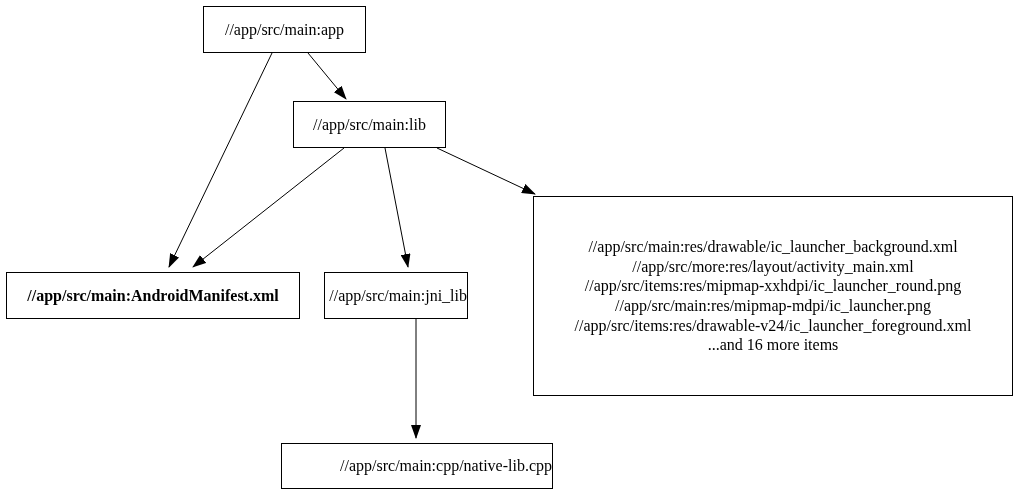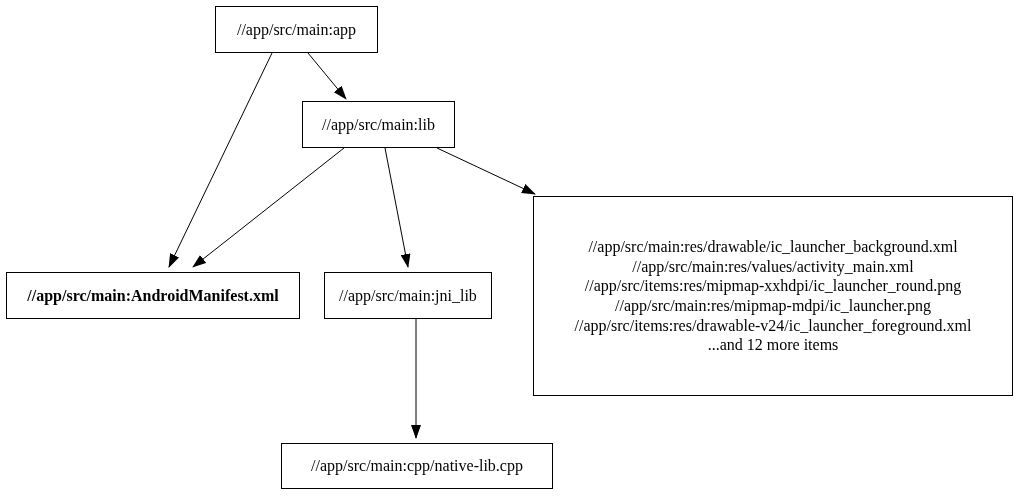--- a/index.html
+++ b/index.html
@@ -52,42 +52,42 @@
       </marker>
     </defs>
     <line x1="272" y1="53" x2="169" y2="267" stroke="#000000" stroke-width="1" marker-end="url(#arrow)"></line>
     <line x1="308" y1="53" x2="346" y2="99" stroke="#000000" stroke-width="1" marker-end="url(#arrow)"></line>
     <line x1="344" y1="148" x2="193" y2="267" stroke="#000000" stroke-width="1" marker-end="url(#arrow)"></line>
     <line x1="385" y1="148" x2="408" y2="267" stroke="#000000" stroke-width="1" marker-end="url(#arrow)"></line>
     <line x1="437" y1="148" x2="535" y2="194" stroke="#000000" stroke-width="1" marker-end="url(#arrow)"></line>
     <line x1="416" y1="319" x2="416" y2="438" stroke="#000000" stroke-width="1" marker-end="url(#arrow)"></line>
   </svg>
 
-  <div class="node" style="left:203px; top:6px; width:163px; height:47px;margin-left:12px;">
+  <div class="node" style="left:203px; top:6px; width:163px; height:47px;">
     <span>//app/src/main:app</span>
   </div>
 
-  <div class="node" style="left:302px; top:101px; width:153px; height:47px;">
+  <div class="node" style="left:293px; top:101px; width:153px; height:47px;">
     <span>//app/src/main:lib</span>
   </div>
 
   <div class="node" style="left:6px; top:272px; width:294px; height:47px;font-weight:bold;">
     <span>//app/src/main:AndroidManifest.xml</span>
   </div>
 
-  <div class="node" style="left:324px; top:272px; width:168px; height:47px;">
+  <div class="node" style="left:324px; top:272px; width:144px; height:47px;justify-content:flex-end;">
     <span>//app/src/main:jni_lib</span>
   </div>
 
   <div class="node multi" style="left:533px; top:196px; width:480px; height:200px;">
     <div>//app/src/main:res/drawable/ic_launcher_background.xml</div>
-    <div>//app/src/main:res/values/activity_main.xml</div>
+    <div>//app/src/more:res/layout/activity_main.xml</div>
     <div>//app/src/items:res/mipmap-xxhdpi/ic_launcher_round.png</div>
     <div>//app/src/main:res/mipmap-mdpi/ic_launcher.png</div>
     <div>//app/src/items:res/drawable-v24/ic_launcher_foreground.xml</div>
-    <div>...and 12 more items</div>
+    <div>...and 16 more items</div>
   </div>
 
-  <div class="node" style="left:281px; top:443px; width:272px; height:46px;">
+  <div class="node" style="left:281px; top:443px; width:272px; height:46px;justify-content:flex-end;">
     <span>//app/src/main:cpp/native-lib.cpp</span>
   </div>
 
 </div>
 
 </body></html>

